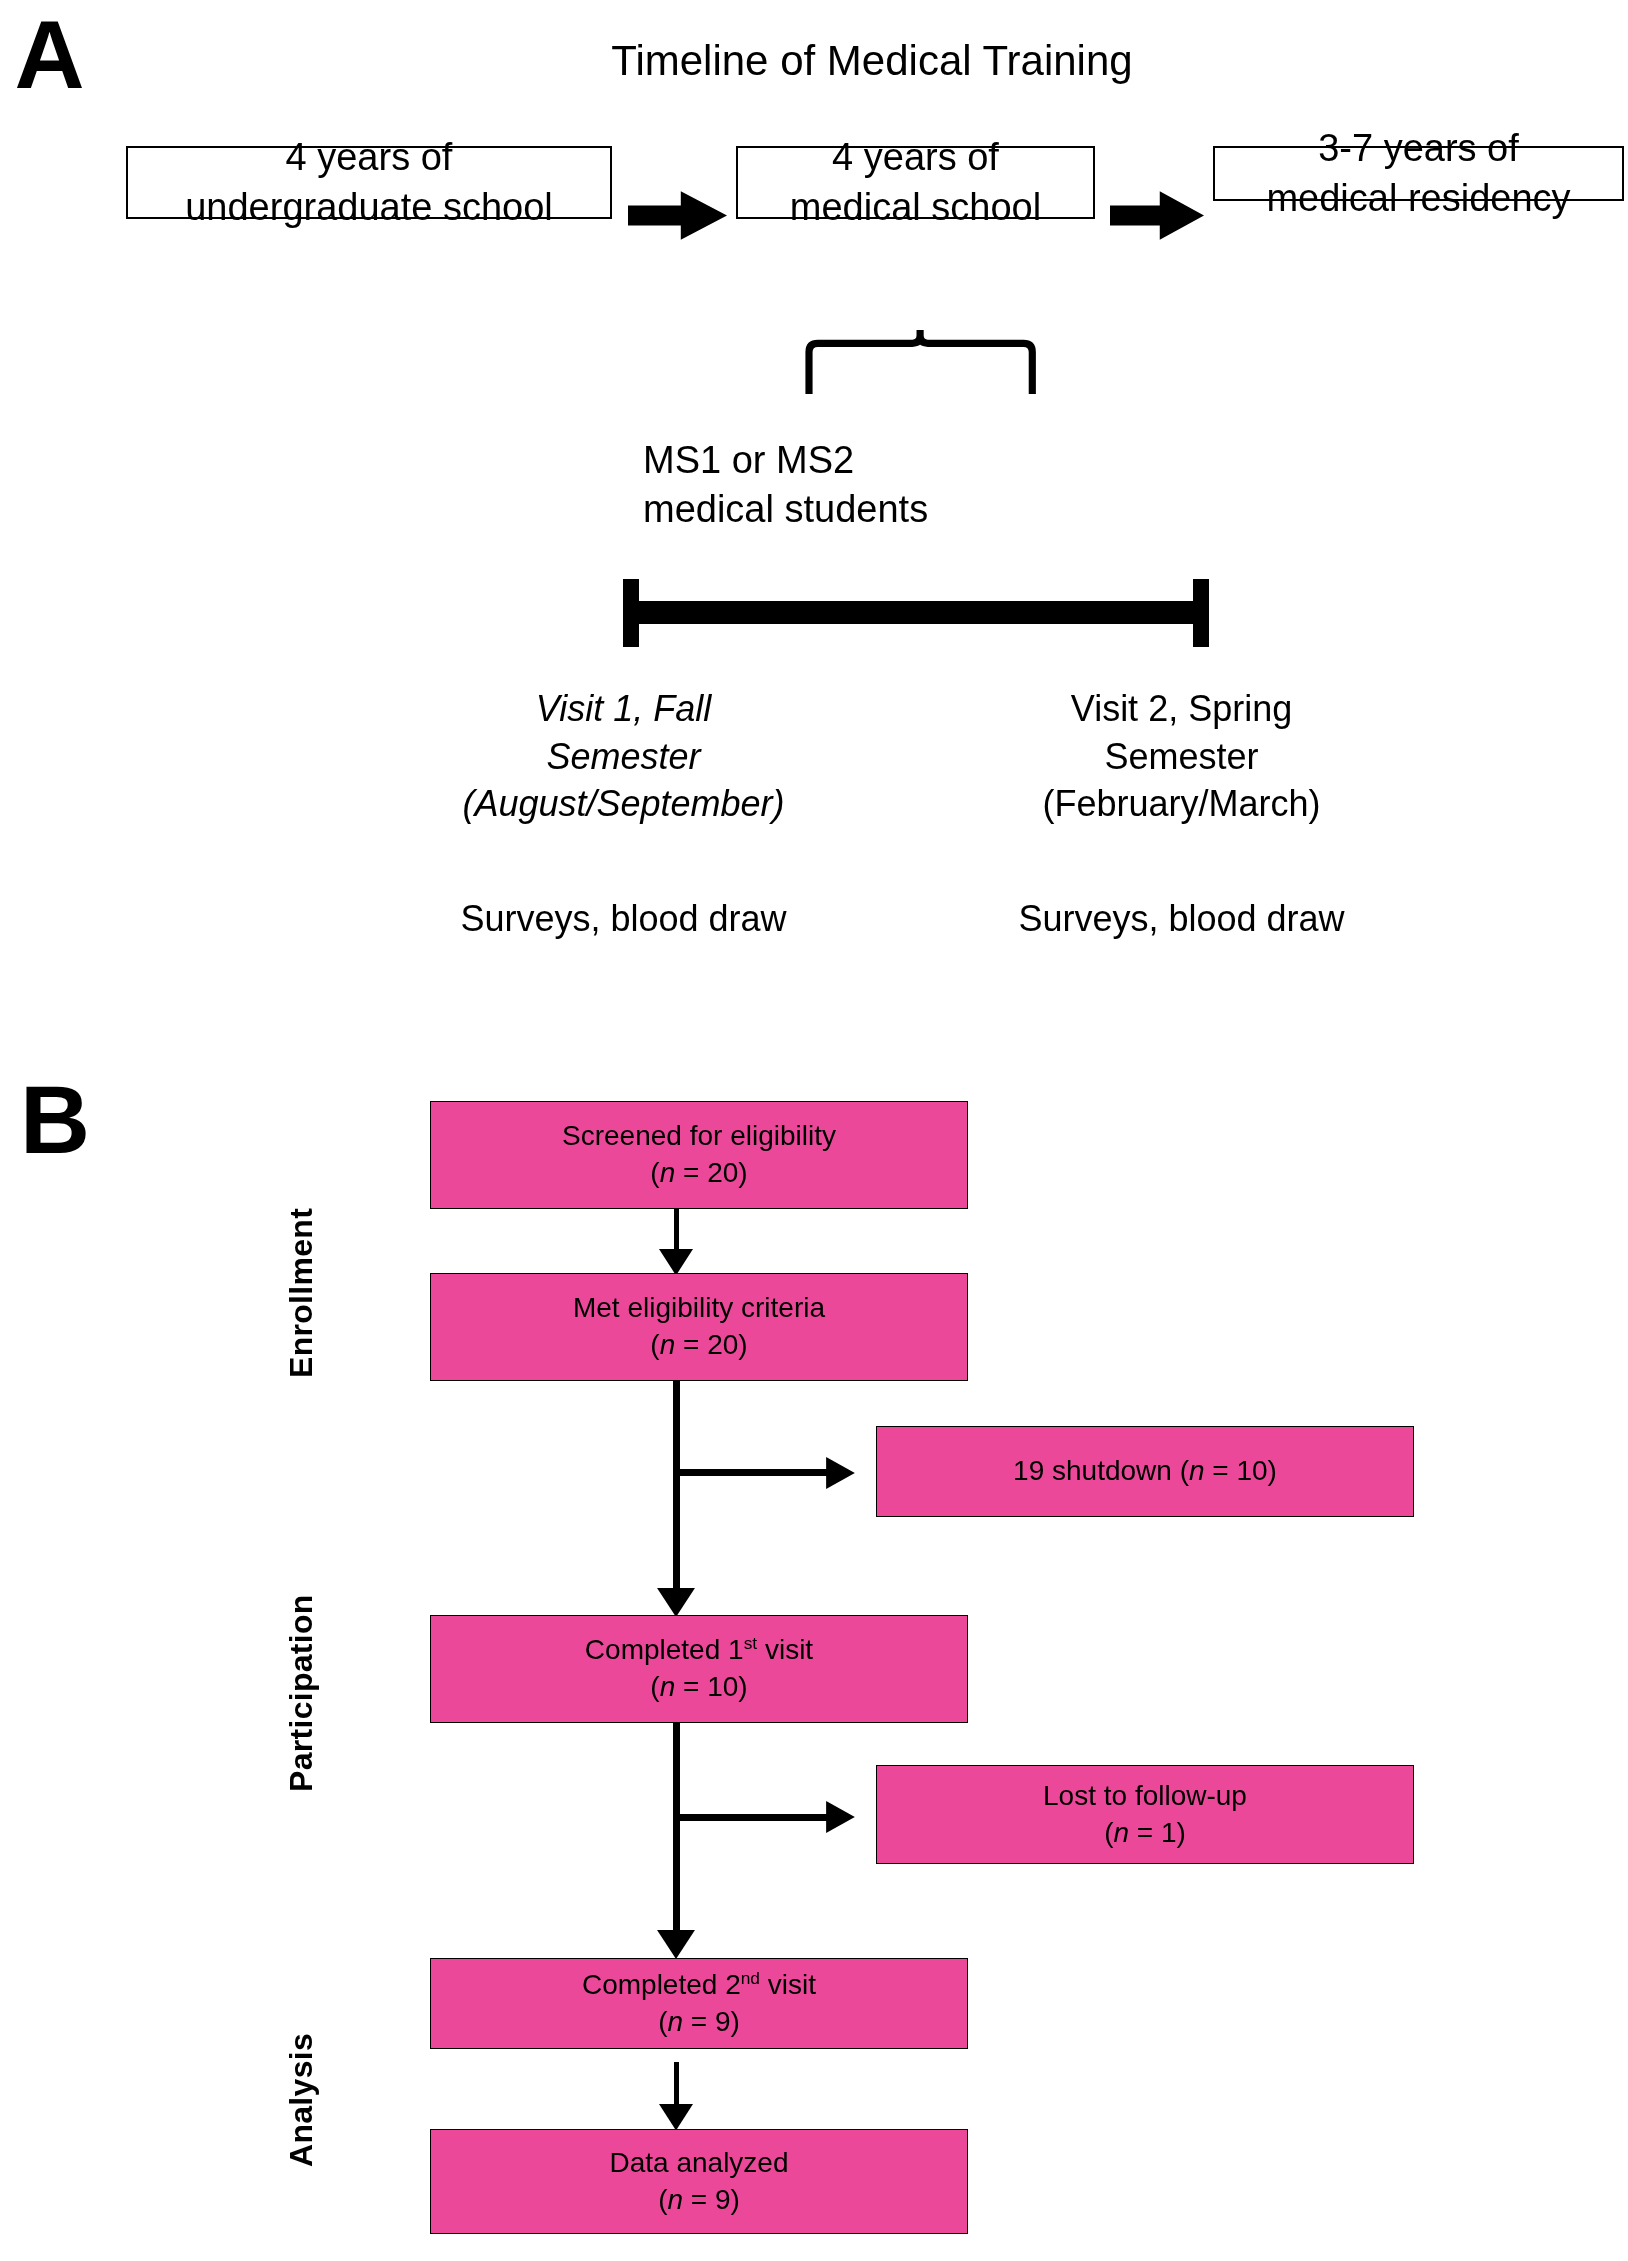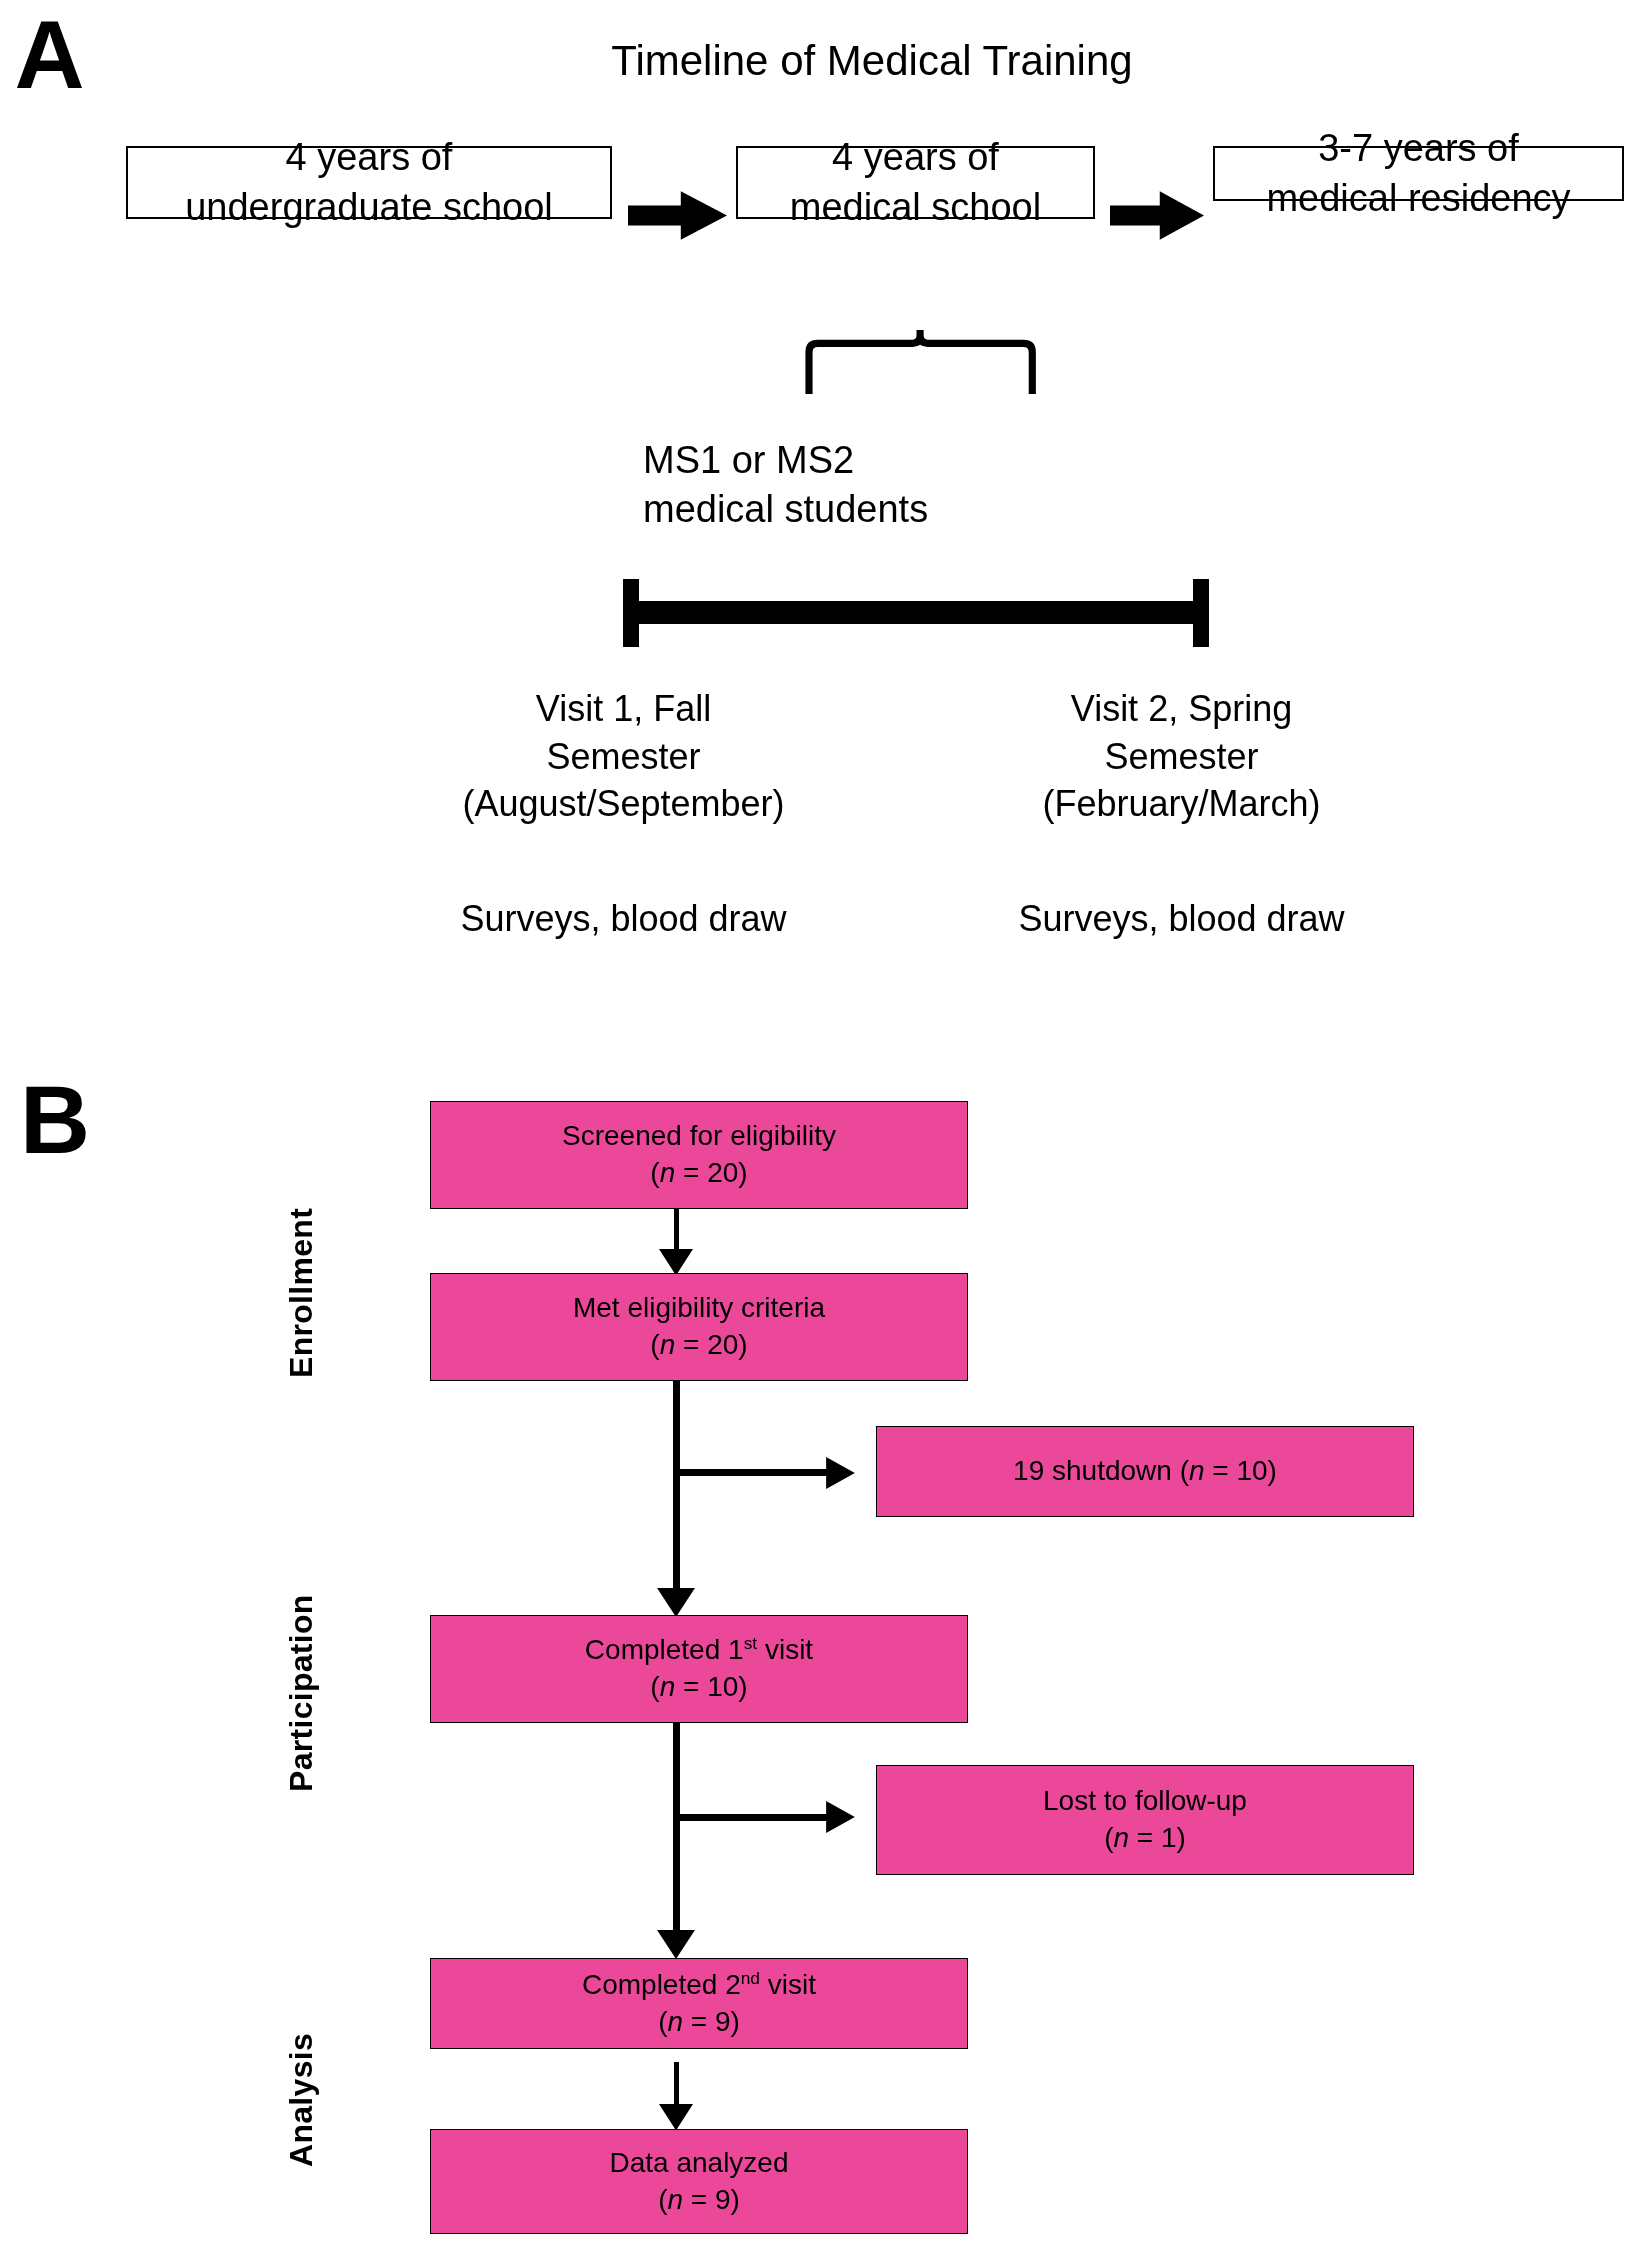--- a/index.html
+++ b/index.html
@@ -146,21 +146,21 @@
 
   <div class="abs ms-label" style="left:643px; top:436px; width:552px;">
     <div>MS1 or MS2</div>
     <div>medical students</div>
   </div>
 
   <div class="tl-bar" style="left:623px; top:579px; width:15.5px; height:68px;"></div>
   <div class="tl-bar" style="left:623px; top:601px; width:586px; height:23px;"></div>
   <div class="tl-bar" style="left:1193px; top:579px; width:15.5px; height:68px;"></div>
 
-  <div class="abs visit-label" style="left:436px; top:685px; width:375px;">
+  <div class="abs visit-label" style="left:436px; top:685px; width:375px;font-style:italic;">
     <div>Visit 1, Fall</div>
     <div>Semester</div>
     <div>(August/September)</div>
   </div>
   <div class="abs visit-sub" style="left:436px; top:895px; width:375px;">Surveys, blood draw</div>
 
   <div class="abs visit-label" style="left:994px; top:685px; width:375px;">
     <div>Visit 2, Spring</div>
     <div>Semester</div>
     <div>(February/March)</div>
@@ -224,21 +224,21 @@
   <div class="v-line" style="left:673px; top:1723px; width:7.2px; height:215px;"></div>
   <svg class="abs" style="left:657px; top:1930px;" width="38" height="29" viewBox="0 0 68 52">
     <path d="M0 0 L68 0 L34 52 Z" fill="#000"></path>
   </svg>
 
   <div class="h-line" style="left:676px; top:1814px; width:155px; height:6.6px;"></div>
   <svg class="abs" style="left:826px; top:1801px;" width="29" height="32" viewBox="0 0 52 58">
     <path d="M0 0 L52 29 L0 58 Z" fill="#000"></path>
   </svg>
 
-  <div class="abs flow-box" style="left:855px; top:1765px; width:538px; height:110px;align-items:center;">
+  <div class="abs flow-box" style="left:855px; top:1765px; width:538px; height:99px;align-items:center;">
     <div>
       <div>Lost to follow-up</div>
       <div><span>(</span><span class="n-ital">n</span><span> = 1)</span></div>
     </div>
   </div>
 
   <div class="abs flow-box" style="left:409px; top:1958px; width:538px; height:91px;">
     <div>
       <div><span>Completed 2</span><sup>nd</sup><span> visit</span></div>
       <div><span>(</span><span class="n-ital">n</span><span> = 9)</span></div>

